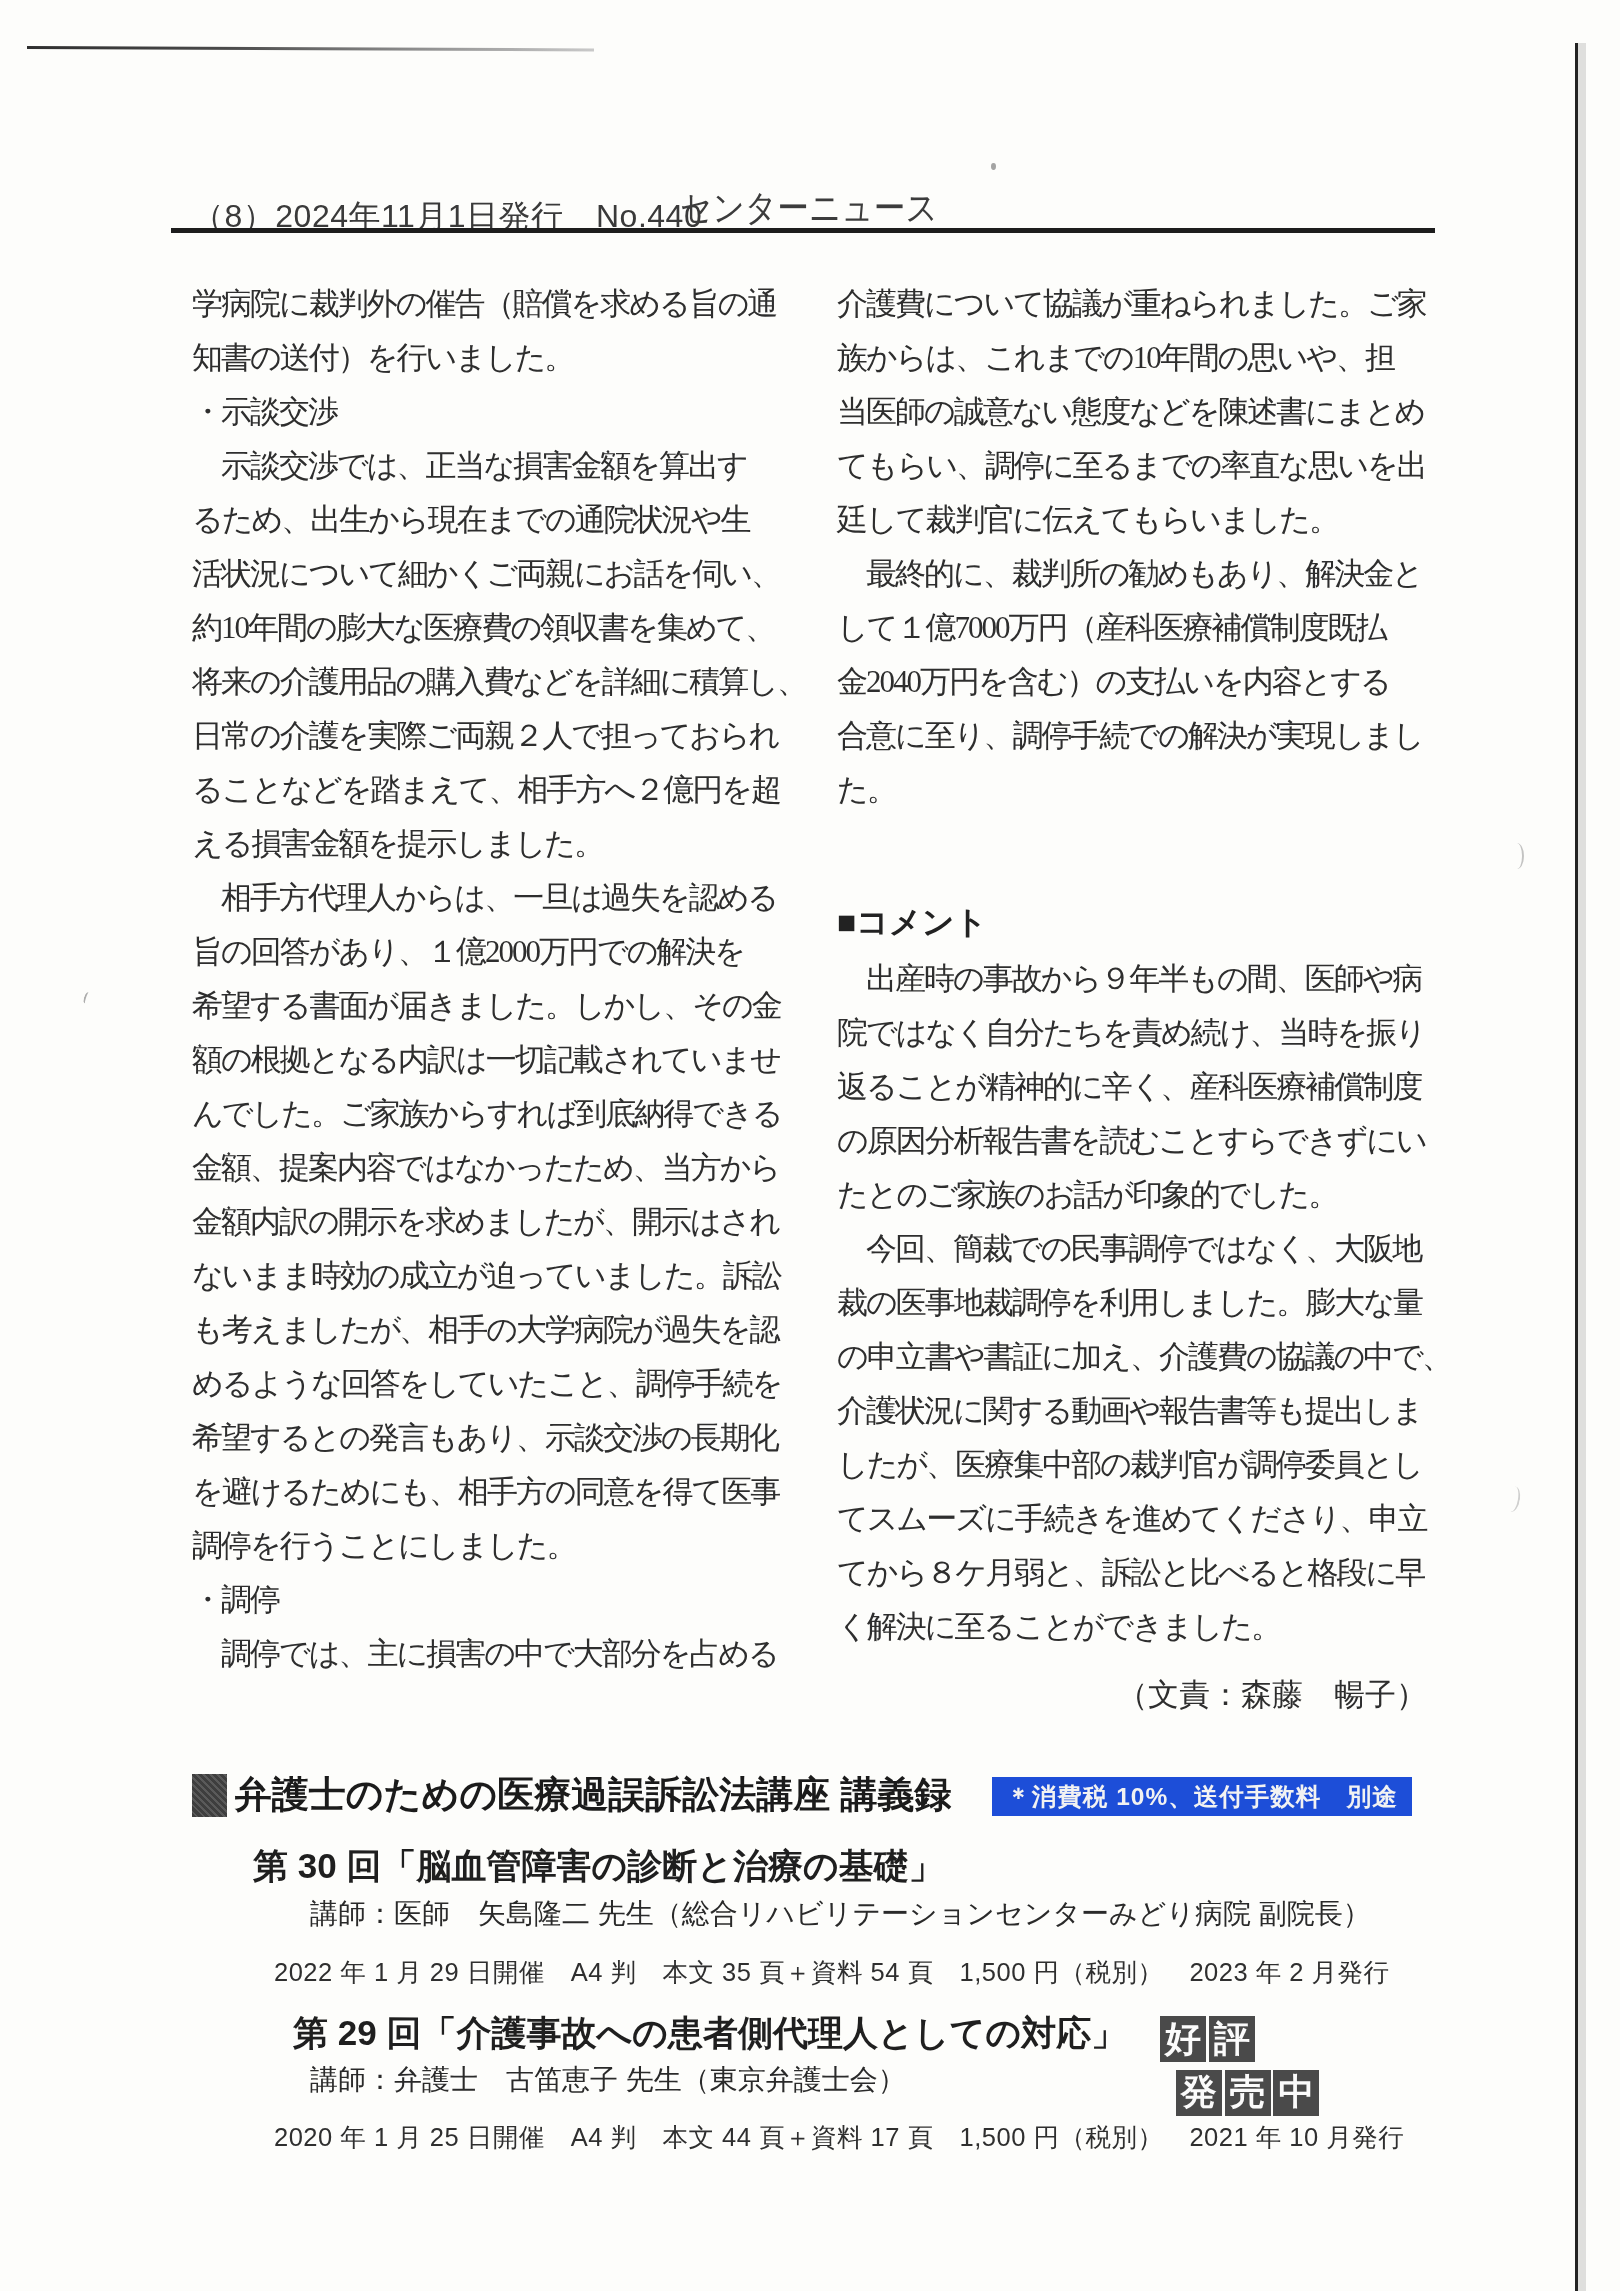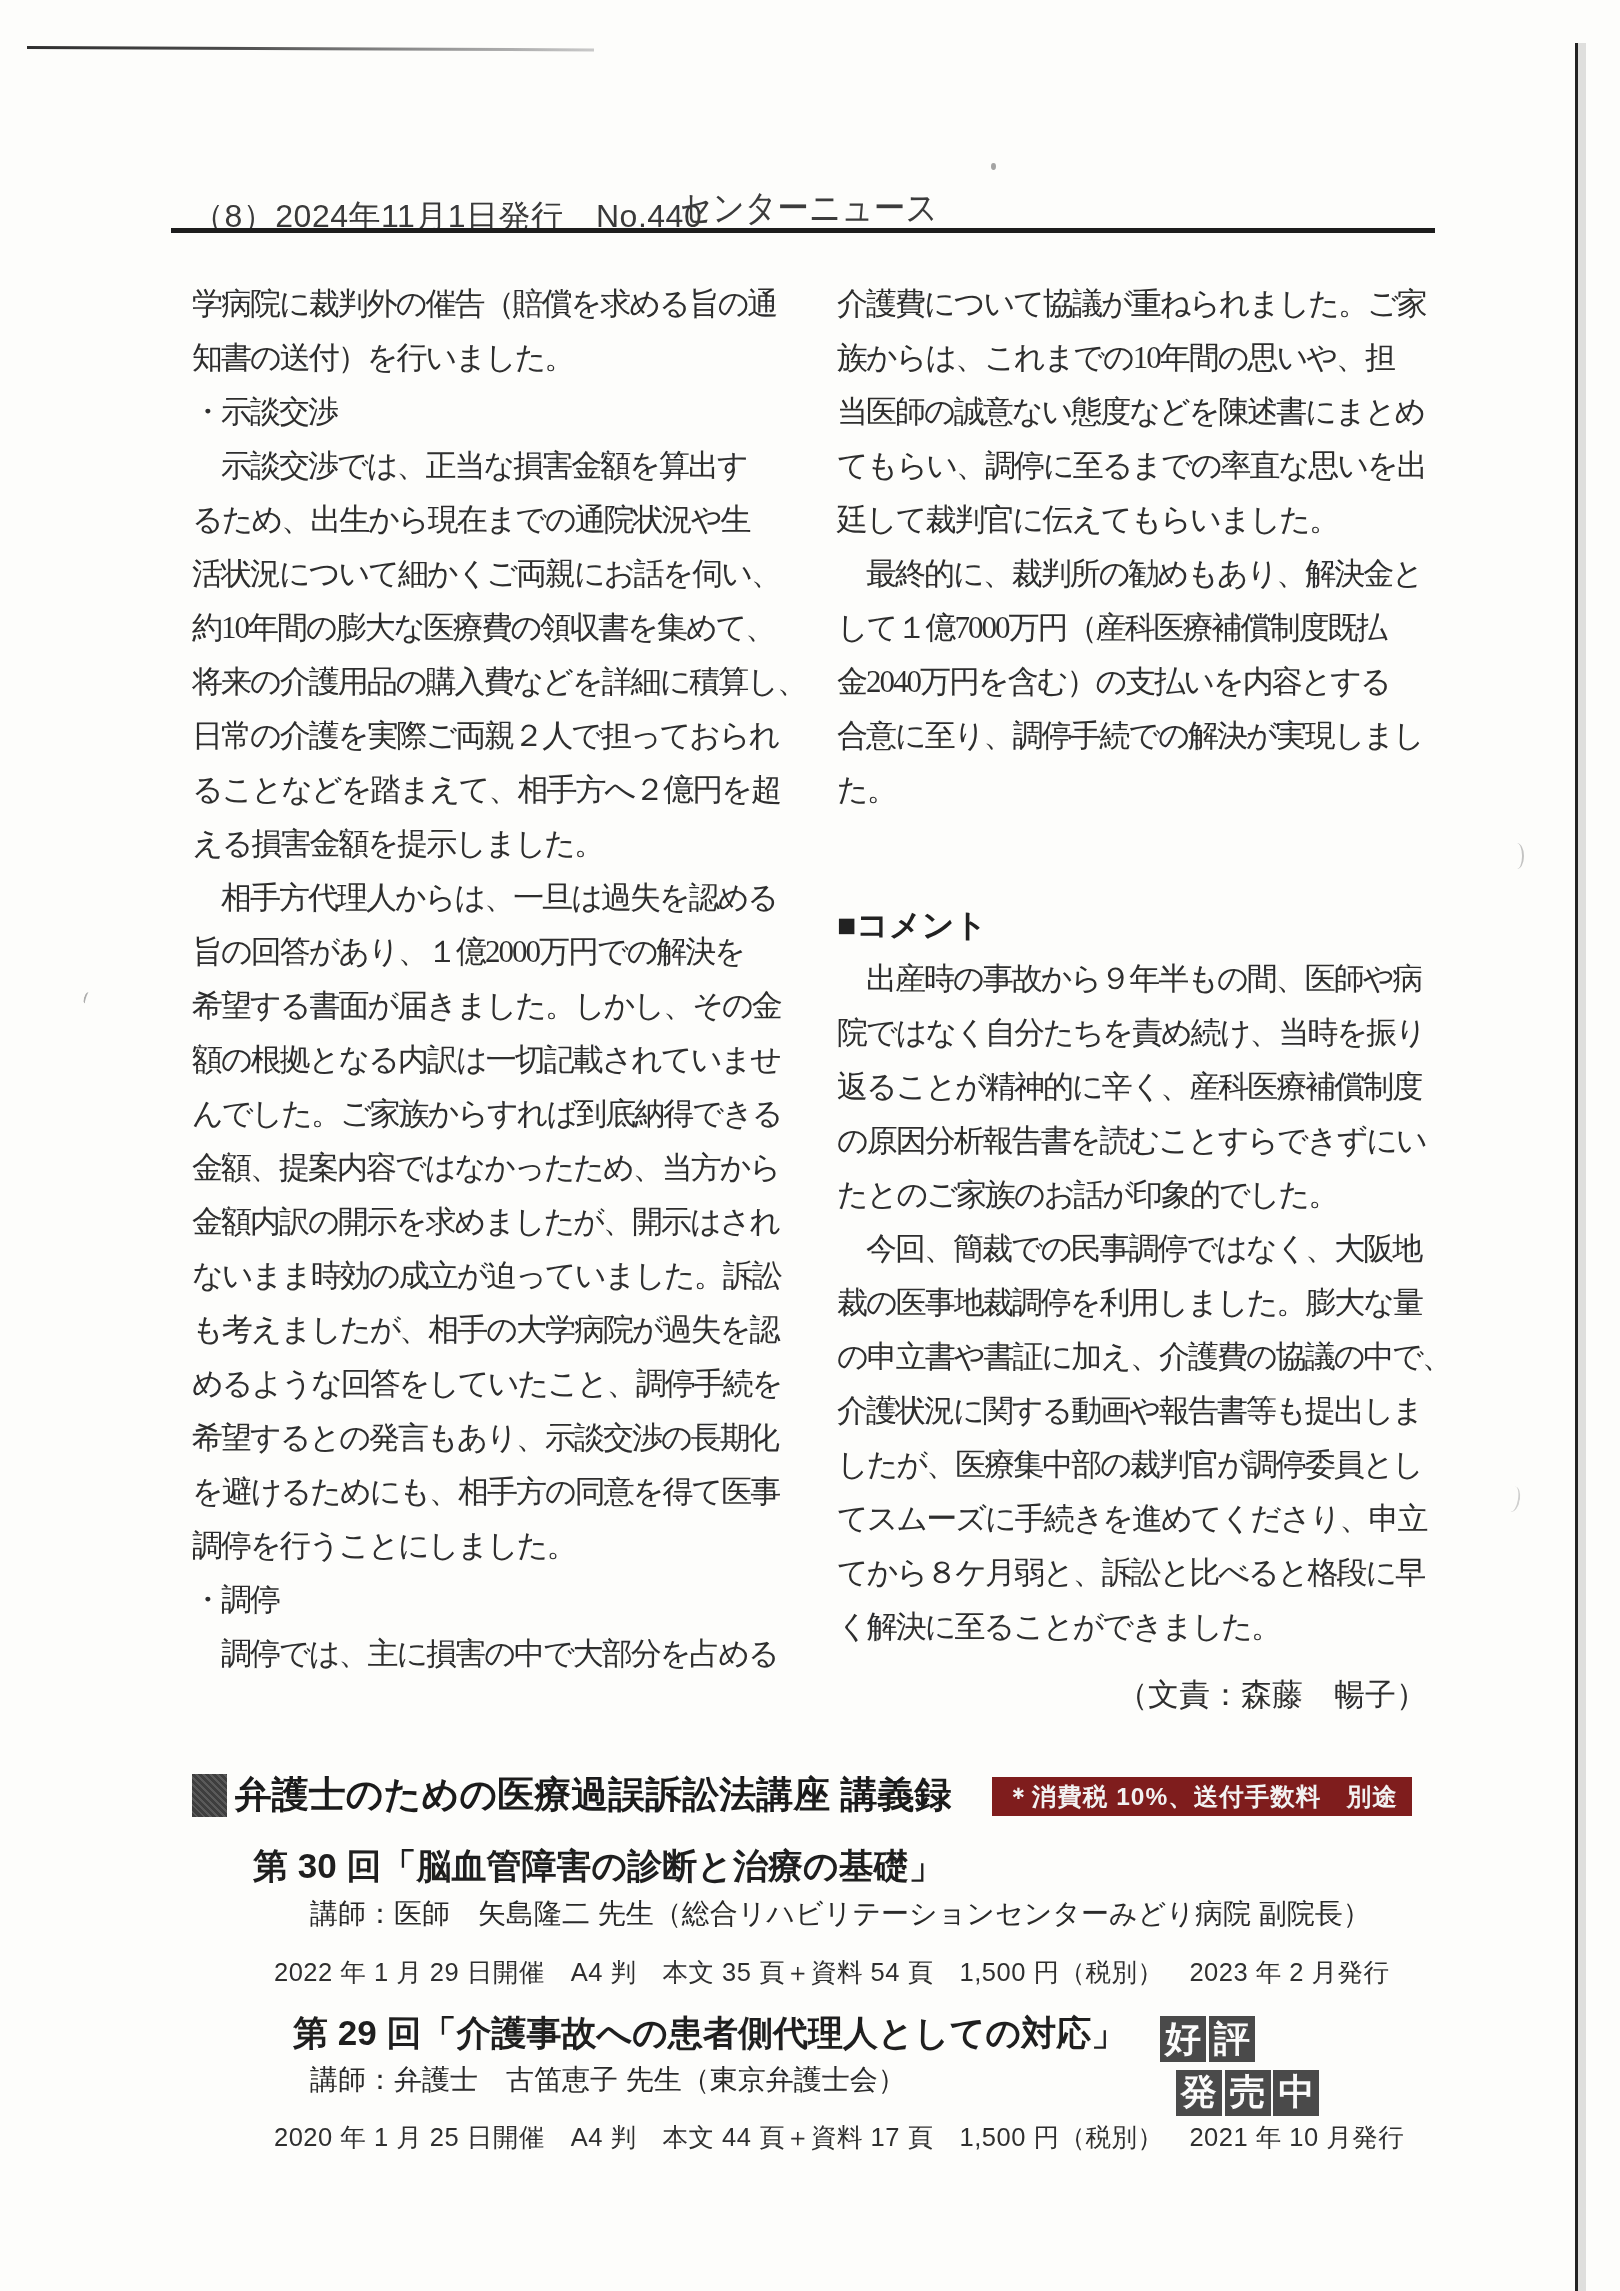--- a/index.html
+++ b/index.html
@@ -48,21 +48,21 @@
   
   .col{
     position:absolute;top:277px;width:590px;
     font-size:31px;line-height:54px;letter-spacing:-2px;
     color:#2e2e2e;
   }
   .col-left{left:192px;}
   .col-right{left:837px;}
   .tline{white-space:nowrap;height:54px;}
   .comment-heading{
-    font-family:Liberation Serif, serif;
+    font-family:Liberation Mono, monospace;
     font-weight:bold;font-size:32px;letter-spacing:0;
     color:#222;margin-top:81px;height:54px;white-space:nowrap;
   }
   .byline{
     text-align:right;white-space:nowrap;height:54px;margin-top:13.7px;
     letter-spacing:0;
   }
   
   .lec-heading{
     position:absolute;left:192px;top:1770px;
@@ -70,21 +70,21 @@
     font-weight:bold;font-size:37px;color:#1b1b1b;
     white-space:nowrap;display:flex;align-items:center;
   }
   .lec-heading .sq{
     display:inline-block;width:35px;height:43px;background:#4c4c4c;
     margin-right:7.8px;
     background-image:repeating-linear-gradient(45deg,#3e3e3e 0 2.9px,#5a5a5a 2.9px 4.9px);
   }
   .tax-box{
     position:absolute;left:992px;top:1777px;width:420px;height:39px;
-    background:#7f1d1d;color:#f2f2f2;
+    background:#1d4ed8;color:#f2f2f2;
     font-family:"Liberation Sans","DejaVu Sans",sans-serif;
     font-weight:bold;font-size:24.5px;letter-spacing:1px;
     display:flex;align-items:center;justify-content:center;white-space:nowrap;
   }
   .lec-title{
     position:absolute;left:253px;
     font-family:"Liberation Sans","DejaVu Sans",sans-serif;
     font-weight:bold;font-size:35px;color:#1f1f1f;white-space:nowrap;letter-spacing:0;
   }
   .lec-title.t1{top:1843px;}

